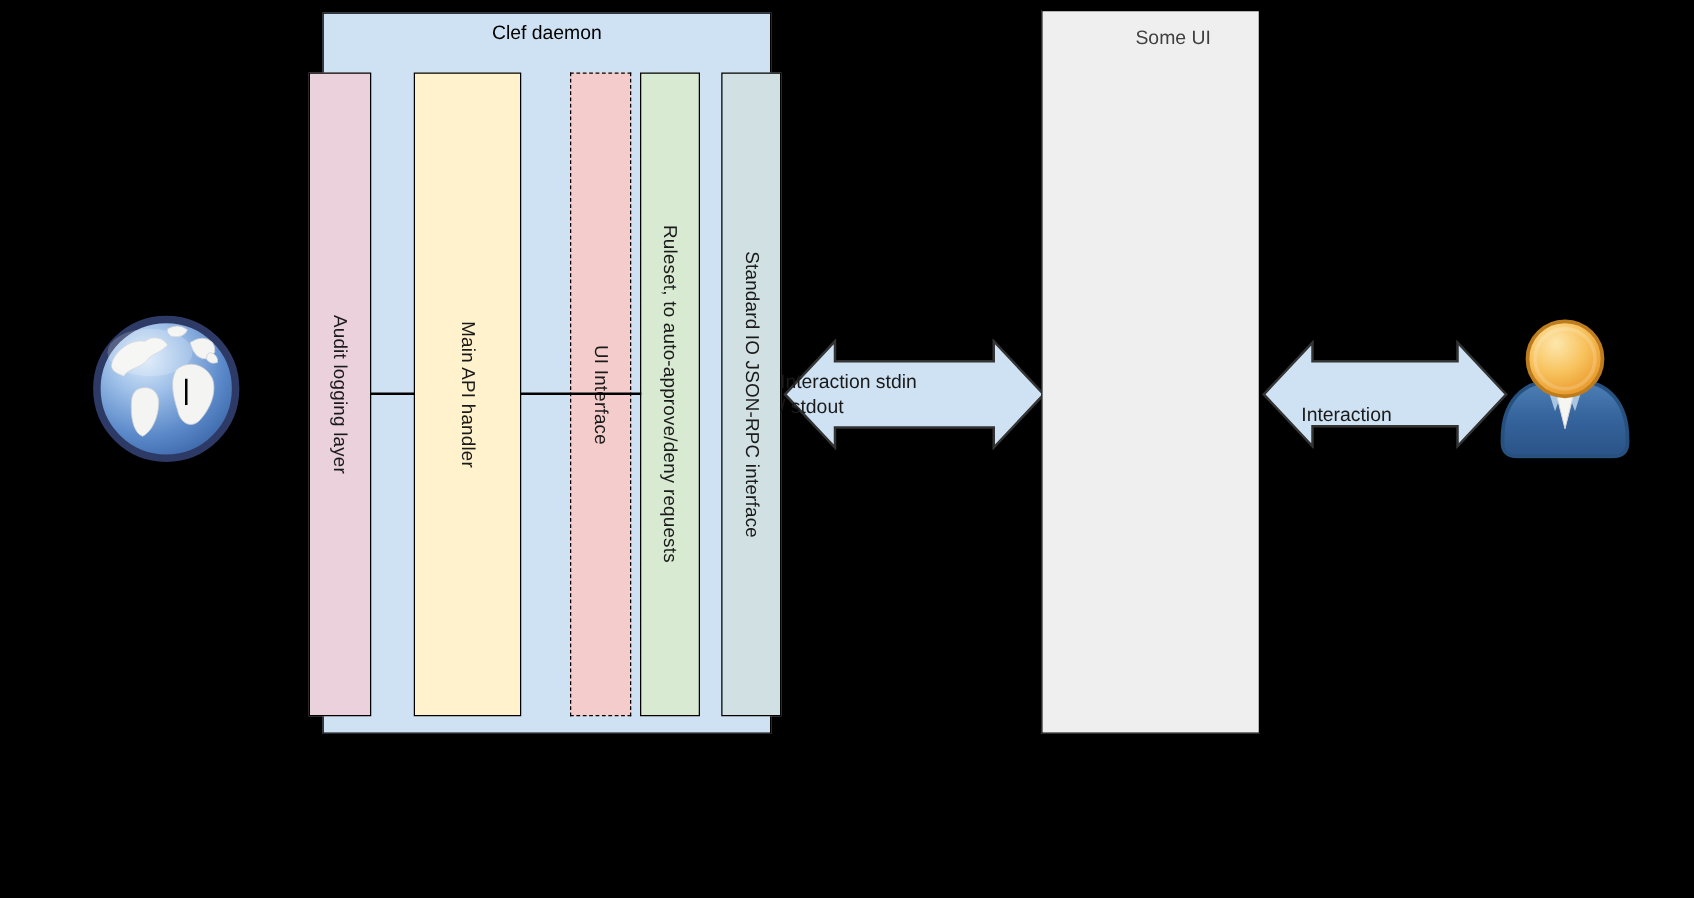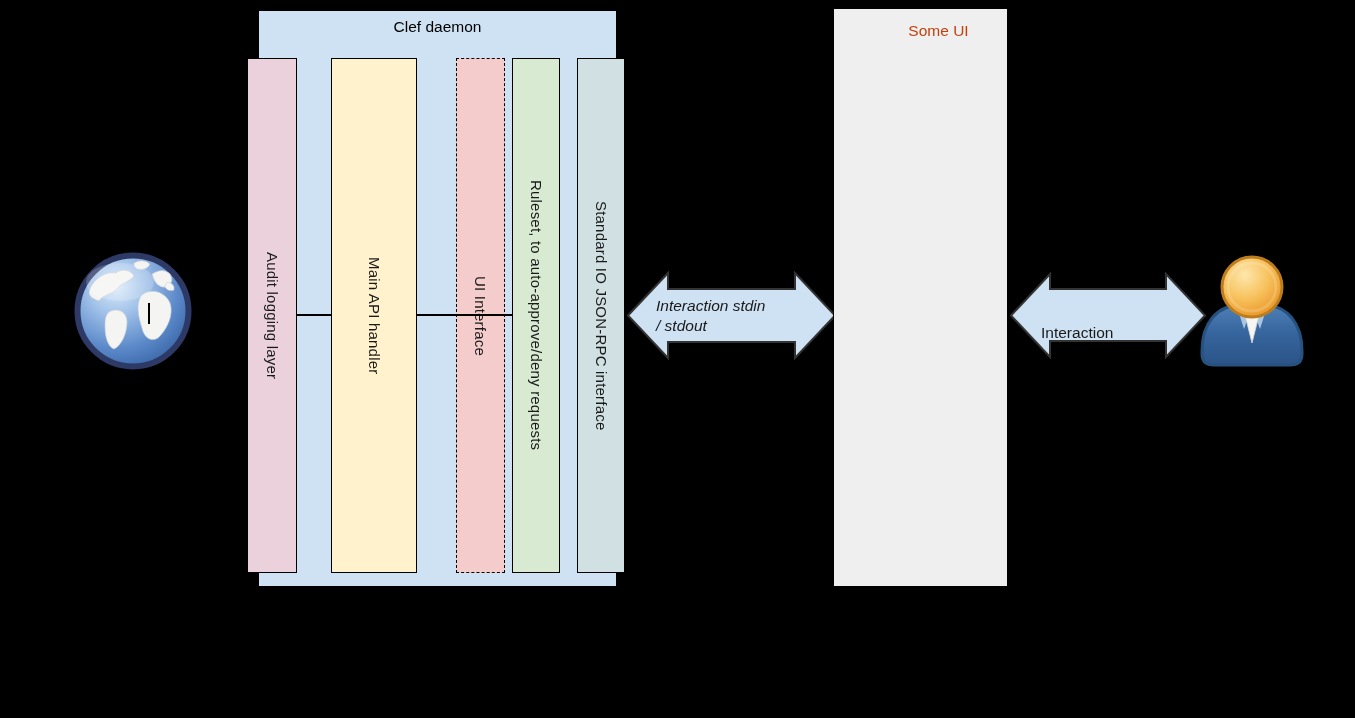--- a/index.html
+++ b/index.html
@@ -26,31 +26,31 @@
 
   
   .conn { position:absolute; top:314px; height:2px; background:#000; }
   .conn-left  { left:296px; width:36px; }
   .conn-right { left:416px; width:97px; z-index:5; }
 
   
   .someui-box { position:absolute; left:833px; top:8px; width:175px; height:579px;
                 background:#efefef; border:1.5px solid #000; }
   .someui-title { position:absolute; top:13px; width:100%; text-align:center;
-                  font-size:15.5px; color:#c2410c;padding-left:36px; }
+                  font-size:15.5px; color:#404040;padding-left:36px; }
   .someui-list { position:absolute; left:10px; top:55px; list-style:none; }
   .someui-list li { font-size:15.5px; line-height:22px; color:#000; }
 
   
   .arrow-svg { position:absolute; }
   .arrow-left-svg  { left:626px; top:271px; }
   .arrow-right-svg { left:1009px; top:272px; }
   .arrow-label { position:absolute; font-size:15.5px; line-height:20px;
                  color:#1a1a1a; white-space:pre-line; }
-  .arrow-label-left  { left:656px; top:296px; width:160px;font-style:italic; }
+  .arrow-label-left  { left:624px; top:296px; width:160px; }
   .arrow-label-right { left:1041px; top:307px; width:120px;margin-top:16px; }
 
   
   .globe-svg  { position:absolute; left:72px;  top:250px; }
   .person-svg { position:absolute; left:1199px; top:251px; }
   .cursor-mark { position:absolute; left:148px; top:303px; width:2px; height:21px;
                  background:#000; z-index:6; }
 </style>
 </head>
 <body>

